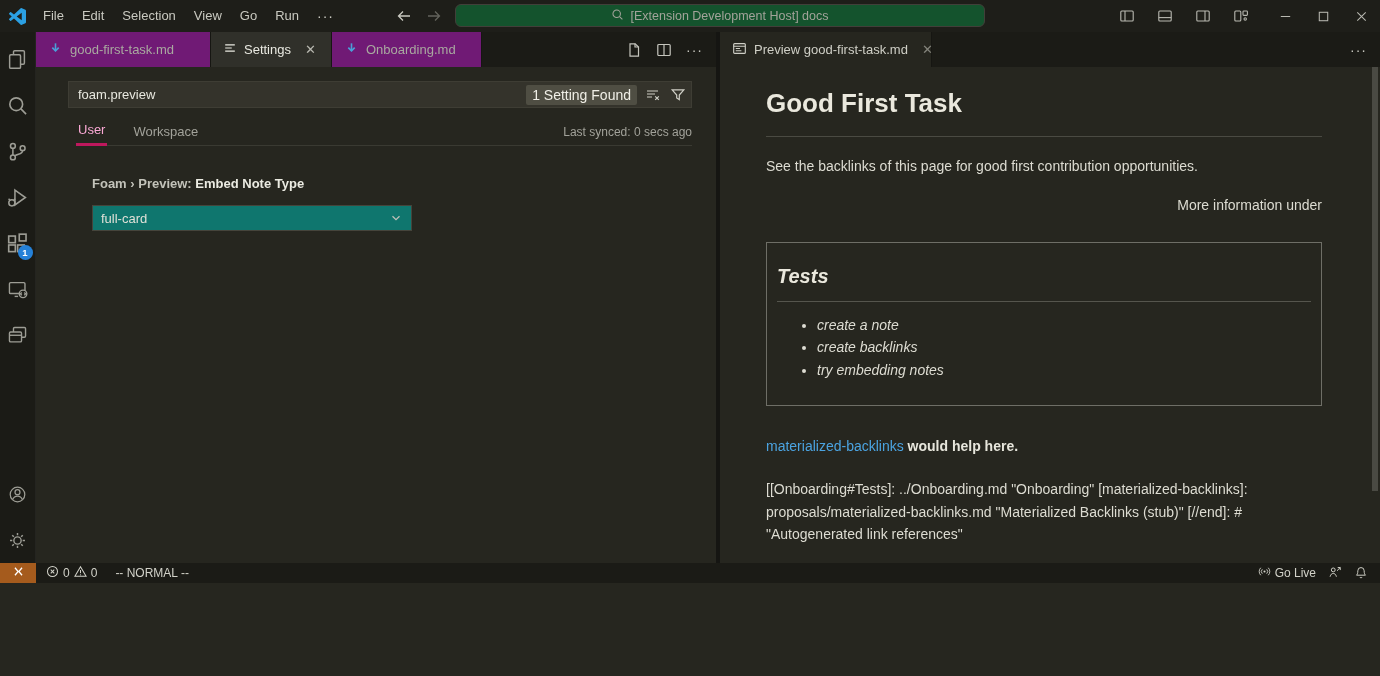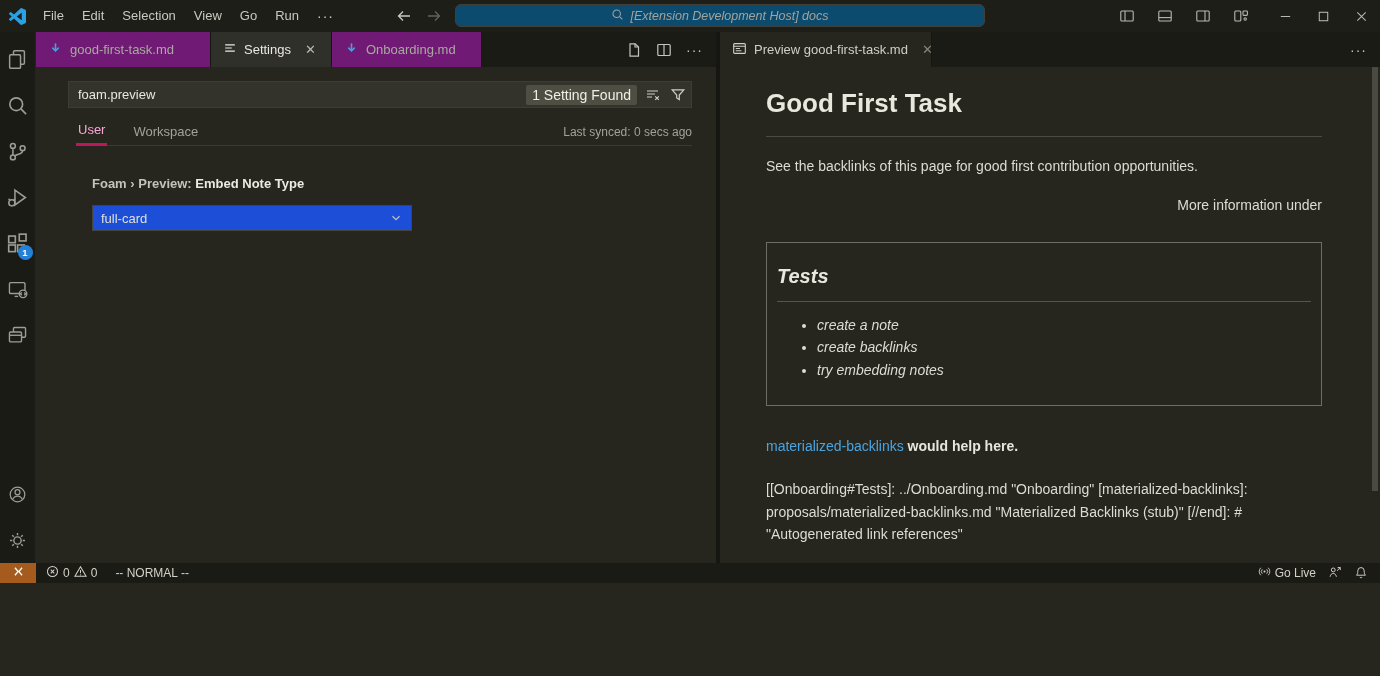--- a/index.html
+++ b/index.html
@@ -15,23 +15,23 @@
   .titlebar { height:32px; background:#1e1e19; display:flex; align-items:center; flex:none; position:relative; }
   .logo { width:34px; display:flex; justify-content:center; align-items:center; }
   .menu { display:flex; align-items:center; color:#c9c9c0; }
   .menu-item { padding:0 9px; line-height:32px; cursor:default; }
   .nav-arrows { position:absolute; left:396px; top:0; height:32px; display:flex; align-items:center; gap:14px; }
   .nav-arrows svg { display:block; }
   .arrow-back { color:#c9c9c0; }
   .arrow-fwd  { color:#63635c; }
   .command-center {
     position:absolute; left:455px; top:4px; width:530px; height:23px;
-    background:#0c4a6e; border:1px solid #413f39; border-radius:6px;
+    background:#14532d; border:1px solid #413f39; border-radius:6px;
     display:flex; align-items:center; justify-content:center; gap:6px;
-    color:#a3a39a; font-size:12.5px;font-style:italic;
+    color:#a3a39a; font-size:12.5px;
   }
   .win-controls { position:absolute; right:0; top:0; height:32px; display:flex; align-items:center; }
   .wc-btn { width:38px; height:32px; display:flex; align-items:center; justify-content:center; color:#b9b9b1; }
   .wc-btn.spacer-l { margin-left:6px; }
 
   
   .main { flex:1; display:flex; min-height:0; }
   .activitybar { width:36px; background:#1b1b16; border-right:1px solid #242420; display:flex; flex-direction:column; align-items:center; padding-top:4px; flex:none; }
   .ab-item { width:36px; height:46px; display:flex; align-items:center; justify-content:center; color:#9d9d95; position:relative; }
   .ab-spacer { flex:1; }
@@ -72,21 +72,21 @@
   .scope-row { margin:14px 24px 0 40px; display:flex; align-items:flex-end; border-bottom:1px solid #3a3a32; padding-bottom:0; }
   .scope-tab { padding:0 2px 6px 2px; margin-right:24px; color:#a2a29a; font-size:13px; }
   .scope-tab.active { color:#f9a8d4; border-bottom:3px solid #be185d; margin-bottom:-1px; }
   .synced { margin-left:auto; color:#a2a29a; font-size:12px; padding-bottom:6px; }
 
   .setting-item { margin:30px 24px 0 56px; }
   .setting-title { font-size:13px; }
   .setting-cat { color:#c3c3ba; font-weight:600; }
   .setting-name { color:#ebebe2; font-weight:700; }
   .setting-select {
-    margin-top:14px; width:320px; height:26px; background:#1d4ed8; border:1px solid #45443b;
+    margin-top:14px; width:320px; height:26px; background:#0f766e; border:1px solid #45443b;
     display:flex; align-items:center; padding:0 8px; color:#e0e0d7; font-size:13px;
   }
   .setting-select .chev { margin-left:auto; color:#c0c0b8; display:flex; }
 
   
   .preview-body { flex:1; background:#26261f; padding:20px 58px 0 46px; overflow:hidden; font-size:14px; color:#dddcd2; line-height:1.5; }
   .md-h1 { font-size:26px; font-weight:600; color:#eae8dd; line-height:1.25; padding-bottom:16px; border-bottom:1px solid #4a4a42; }
   .md-p1 { margin-top:19px; }
   .md-p2 { margin-top:18px;text-align:right; }
   .embed-card { margin-top:26px; border:1px solid #6e6e66; padding:20px 10px 24px 10px;font-style:italic; }

